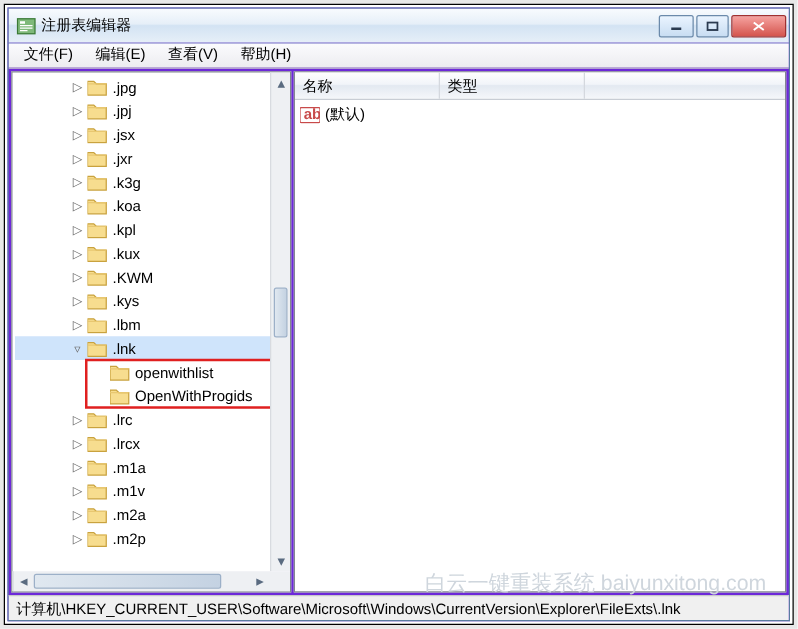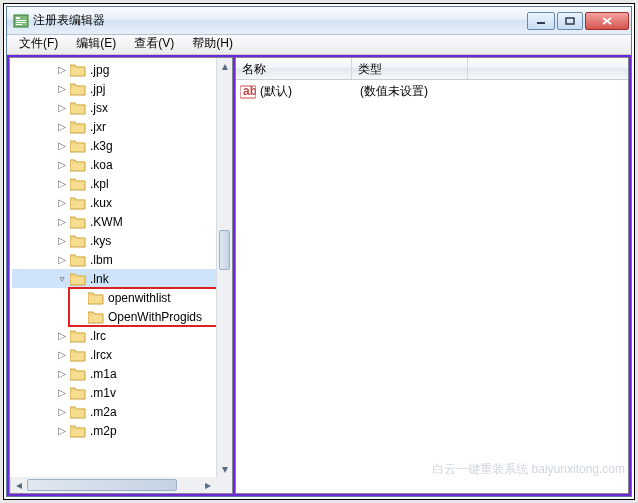--- a/index.html
+++ b/index.html
@@ -35,21 +35,21 @@
 .listbody{flex:1;padding:2px}
 .lrow{display:flex;align-items:flex-end;height:18px}
 .licon{width:16px;height:16px;margin:0 4px 0 2px;display:flex;align-items:center;justify-content:center}
 .scrollbar{position:absolute;background:#eef0f3;border-left:1px solid #d8dbe0}
 .vscroll{right:0;top:0;bottom:16px;width:16px}
 .hscroll{left:0;right:16px;bottom:0;height:16px}
 .corner{position:absolute;right:0;bottom:0;width:16px;height:16px;background:#eef0f3}
 .thumb{position:absolute;background:linear-gradient(to right,#e0e8f0,#c4d2e2);border:1px solid #9cb0c8;border-radius:2px}
 .sbtn{position:absolute;width:16px;height:16px;display:flex;align-items:center;justify-content:center;color:#5a6b80}
 .status{height:20px;background:#f0f0f0;border-top:1px solid #c8c8cc;padding:2px 6px;color:#000;white-space:nowrap;overflow:hidden}
-.watermark{position:absolute;right:6px;bottom:18px;color:#cfd6dd;font-size:12px;pointer-events:none;z-index:5}
+.watermark{position:absolute;right:18px;bottom:18px;color:#cfd6dd;font-size:17px;pointer-events:none;z-index:5}
 </style>
 </head>
 <body>
 
 <div class="outer">
 <div class="window">
 
   <div class="titlebar">
     <span class="app-icon">
       <svg width="16" height="16" viewBox="0 0 16 16">
@@ -334,22 +334,24 @@
         <div class="lrow">
           <div style="width:116px;display:flex;align-items:center">
             <span class="licon">
               <svg width="16" height="14" viewBox="0 0 16 14">
                     <rect x="0" y="1" width="16" height="12" rx="1" fill="#fff" stroke="#c84a4a"></rect>
                     <text x="3" y="10" font-size="8" fill="#c84a4a" font-weight="bold">ab</text>
                   </svg>
             </span>
             <span>(默认)</span>
           </div>
-          <div style="flex:1;padding-left:6px">(数值未设置)</div>
         </div>
       </div>
     </div>
   </div>
 
+  <div class="status">
+    <span>计算机\HKEY_CURRENT_USER\Software\Microsoft\Windows\CurrentVersion\Explorer\FileExts\.lnk</span>
+  </div>
 
   <div class="watermark">白云一键重装系统 baiyunxitong.com</div>
 </div>
 </div>
 
 </body></html>

